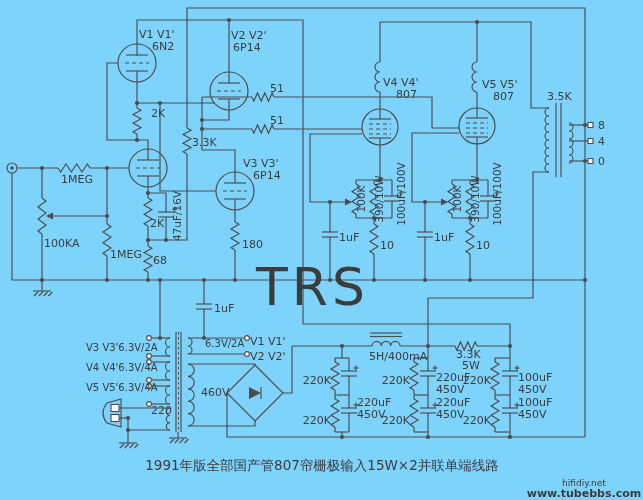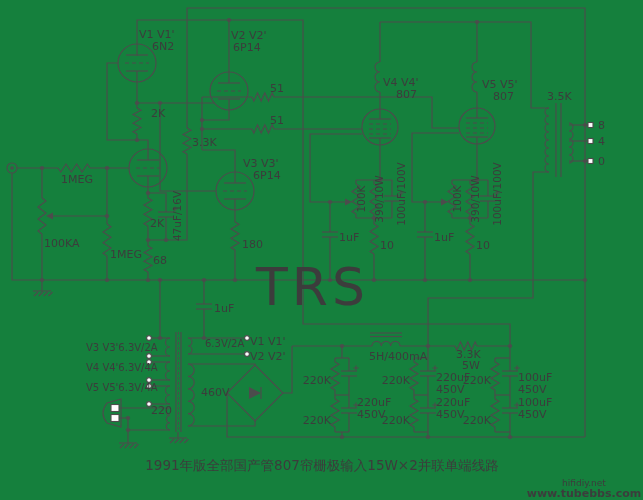--- a/index.html
+++ b/index.html
@@ -1,16 +1,16 @@
 <!DOCTYPE html>
 <html><head>
 <meta charset="utf-8">
 <style>
   html,body{margin:0;padding:0;background:#ffffff;}
-  .page{position:relative;width:643px;height:500px;background:#15803d;overflow:hidden;
+  .page{position:relative;width:643px;height:500px;background:#7dd3fc;overflow:hidden;
         font-family:"DejaVu Sans",sans-serif;}
   svg{position:absolute;left:0;top:0;}
   svg text{font-family:"DejaVu Sans",sans-serif;fill:#3c3c3c;}
   .wire{stroke:#4c4c4c;stroke-width:1.15;fill:none;}
   .sym{stroke:#4c4c4c;stroke-width:1.15;fill:none;}
   .fillsym{fill:#4c4c4c;stroke:none;}
   .term{stroke:#4c4c4c;stroke-width:1.1;fill:#fdfdfd;}
   .dashrow{stroke:#4c4c4c;stroke-width:1.2;fill:none;stroke-dasharray:4 3;}
   .coredash{stroke:#4c4c4c;stroke-width:1;fill:none;stroke-dasharray:2.5 2.5;}
   .site-bottom{font-weight:bold;}

